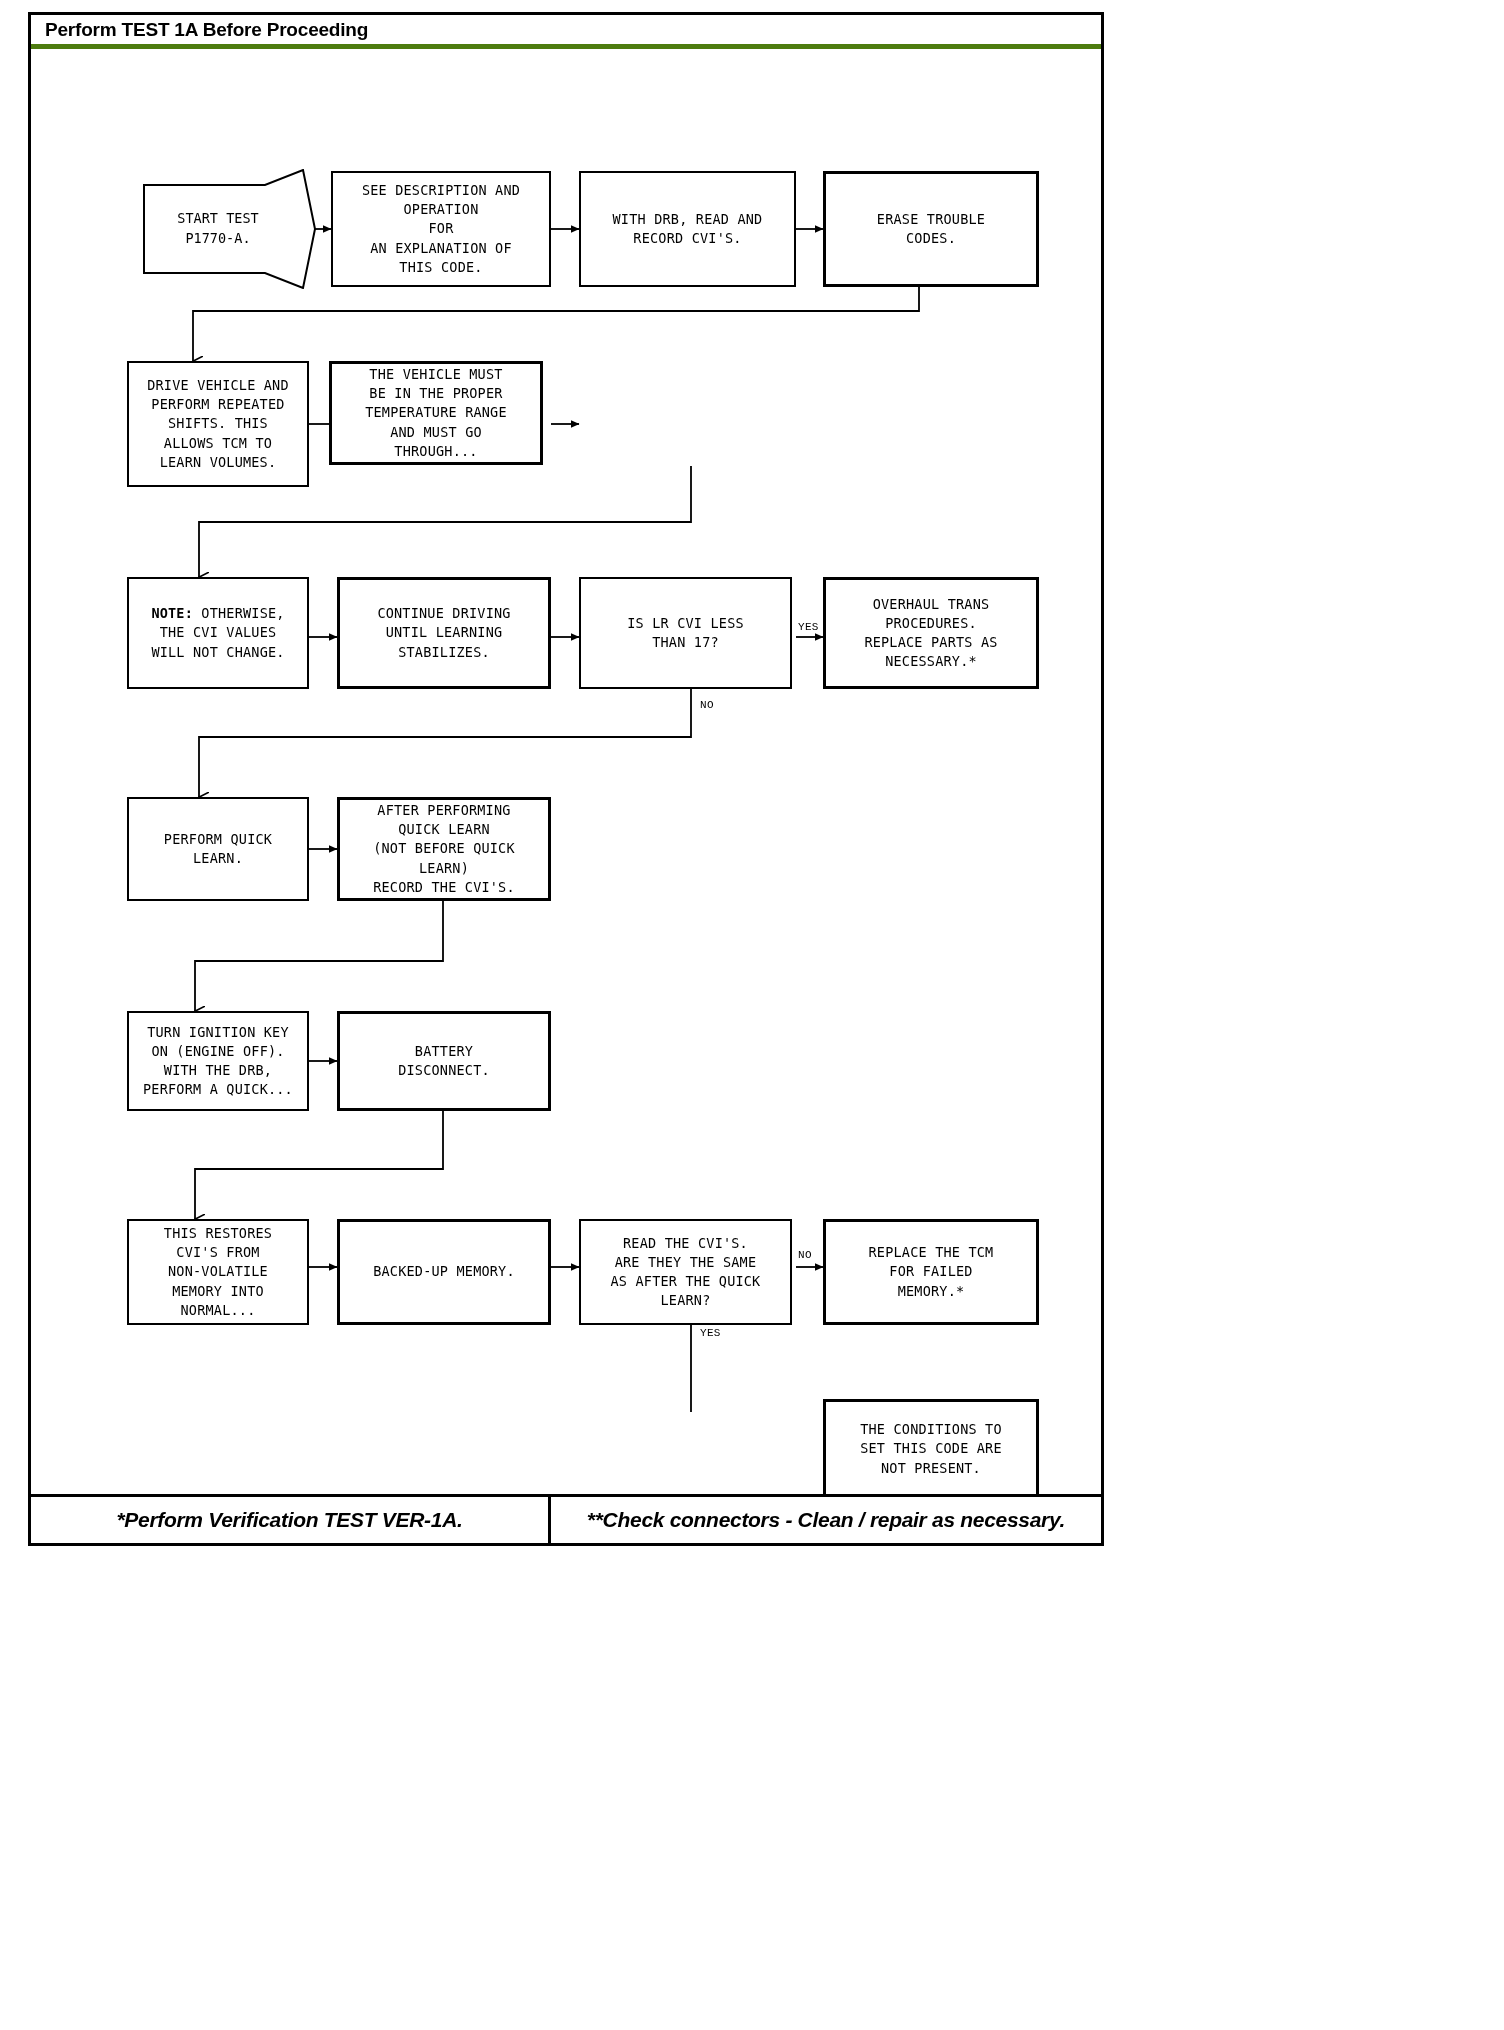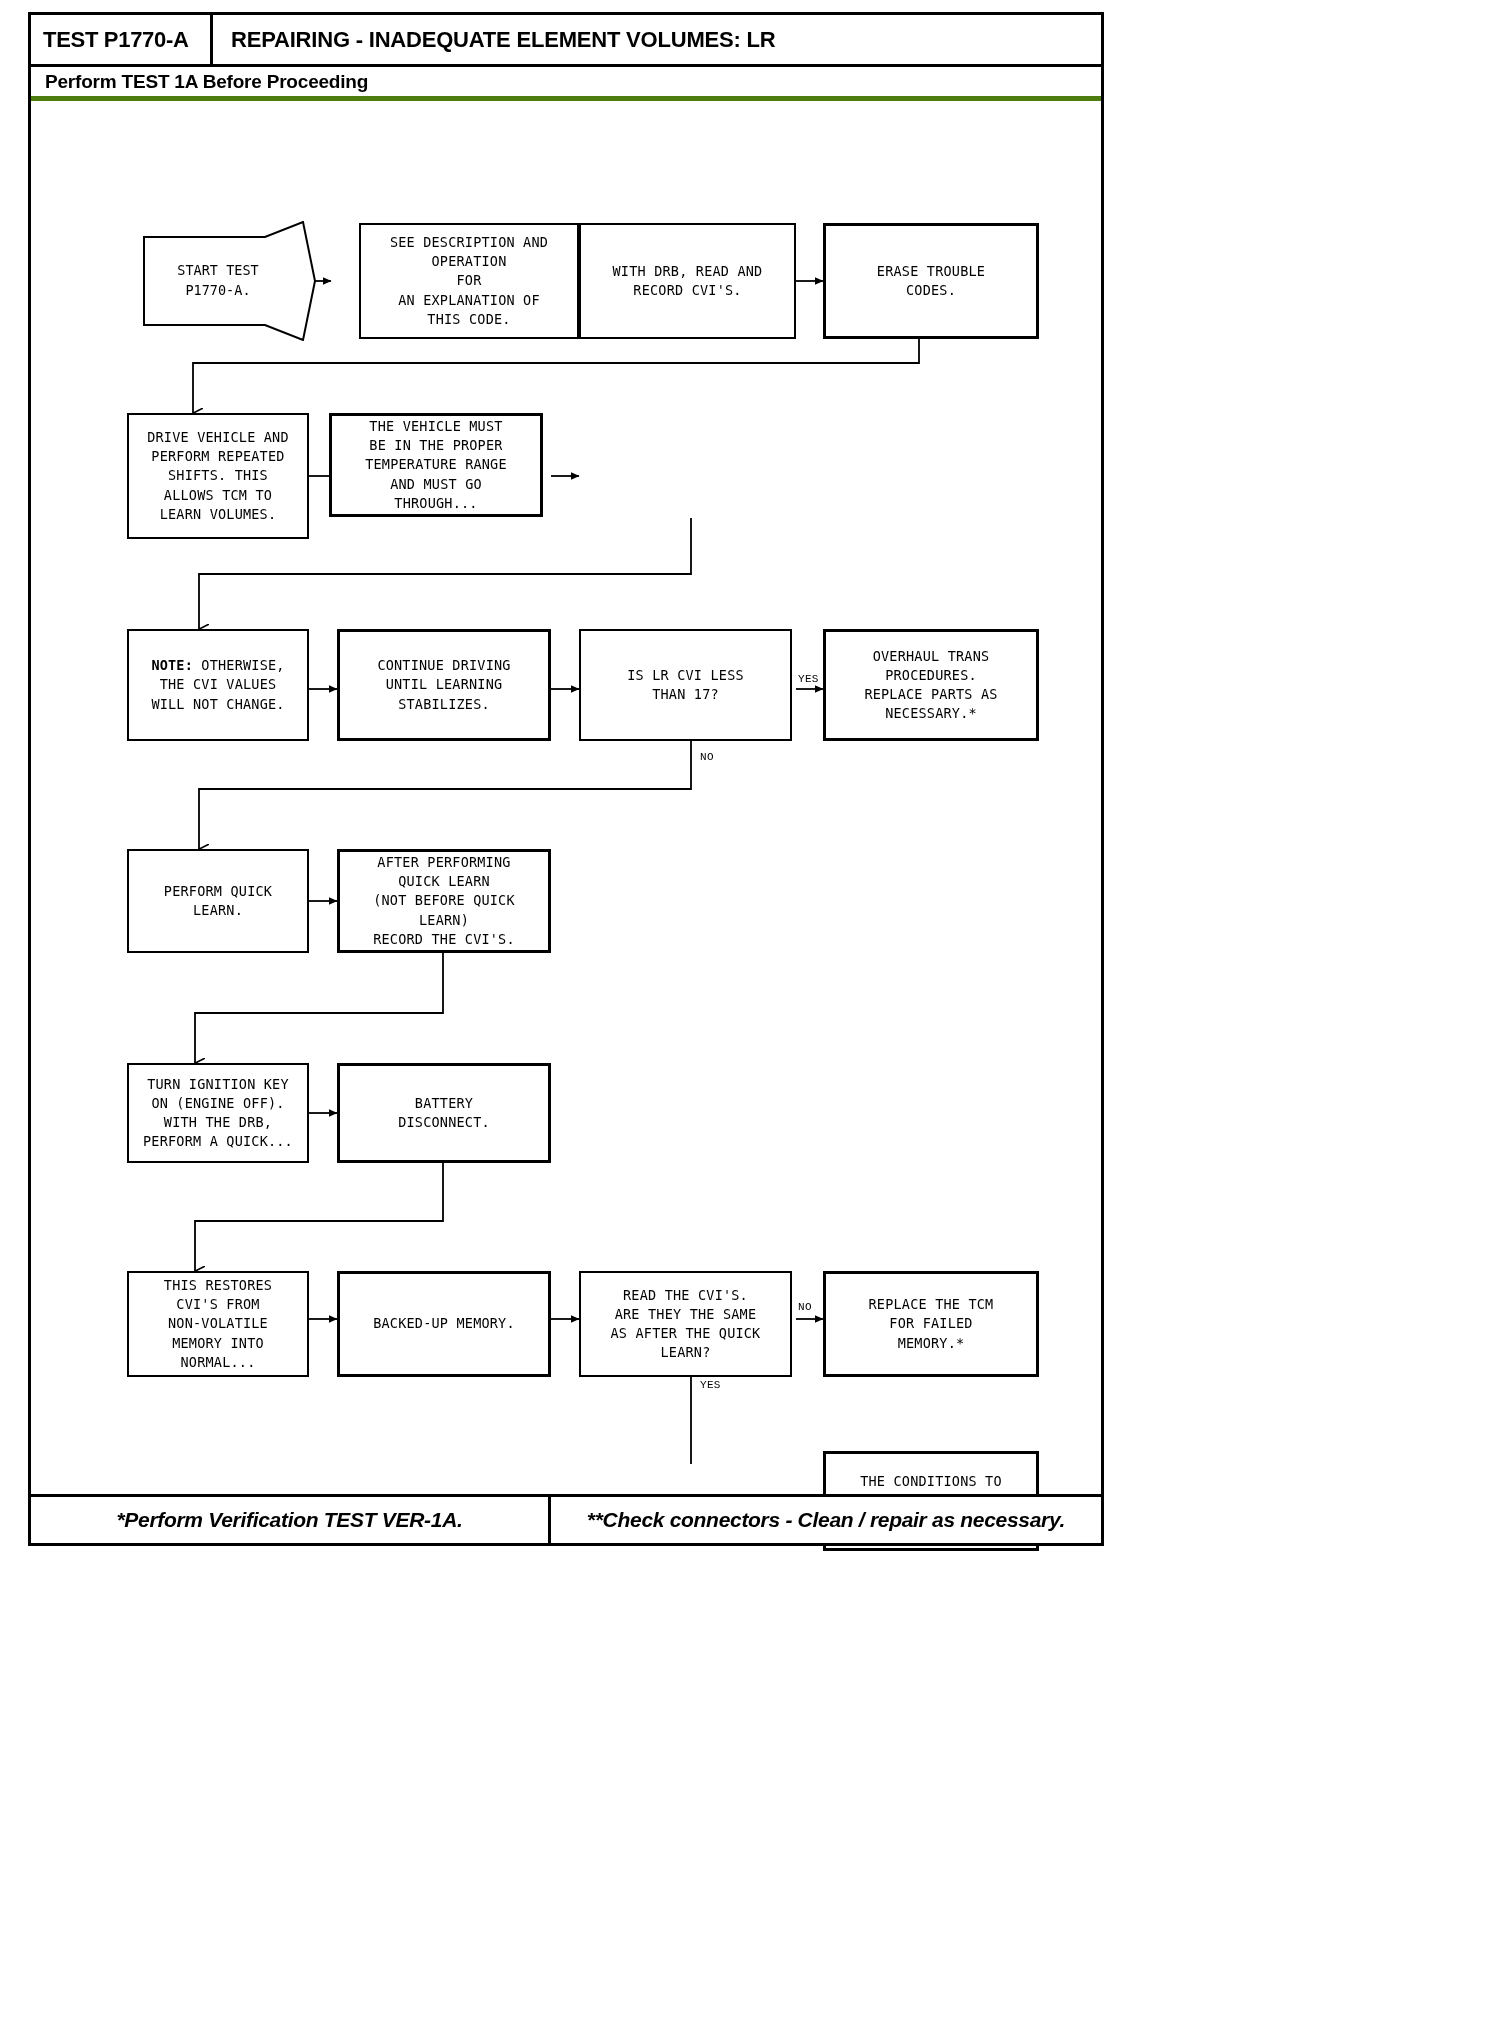--- a/index.html
+++ b/index.html
@@ -166,28 +166,20 @@
     padding: 0 1px;
   }
 
   .note-bold { font-weight: bold; }
 </style>
 </head>
 <body>
 
 <div id="page">
 
-  <div id="header-band">
-    <div id="test-id-cell">
-      <span class="txt">TEST P1770-A</span>
-    </div>
-    <div id="header-title-cell">
-      <span class="txt">REPAIRING - INADEQUATE ELEMENT VOLUMES: LR</span>
-    </div>
-  </div>
 
   <div id="subheader-band">
     <span class="txt">Perform TEST 1A Before Proceeding</span>
   </div>
 
   <div id="canvas">
 
     <svg id="wires" viewBox="0 0 1070 1363">
       <defs>
         <marker id="ah" markerWidth="9" markerHeight="9" refX="8" refY="4.5" orient="auto" markerUnits="userSpaceOnUse">
@@ -236,21 +228,21 @@
     </svg>
 
     <div id="start-shape">
       <svg width="178" height="120" viewBox="0 0 178 120">
         <path d="M1,16 L122,16 L160,1 L172,60 L160,119 L122,104 L1,104 Z" fill="#fff" stroke="#000" stroke-width="2"></path>
       </svg>
     </div>
     <div id="start-label">START TEST
 P1770-A.</div>
 
-    <div class="node" style="left:300px; top:122px; width:220px; height:116px;margin-left:28px;">SEE DESCRIPTION AND
+    <div class="node" style="left:300px; top:122px; width:220px; height:116px;">SEE DESCRIPTION AND
 OPERATION
 FOR
 AN EXPLANATION OF
 THIS CODE.</div>
 
     <div class="node" style="left:548px; top:122px; width:217px; height:116px;">WITH DRB, READ AND
 RECORD CVI'S.</div>
 
     <div class="node thick" style="left:792px; top:122px; width:216px; height:116px;">ERASE TROUBLE
 CODES.</div>

